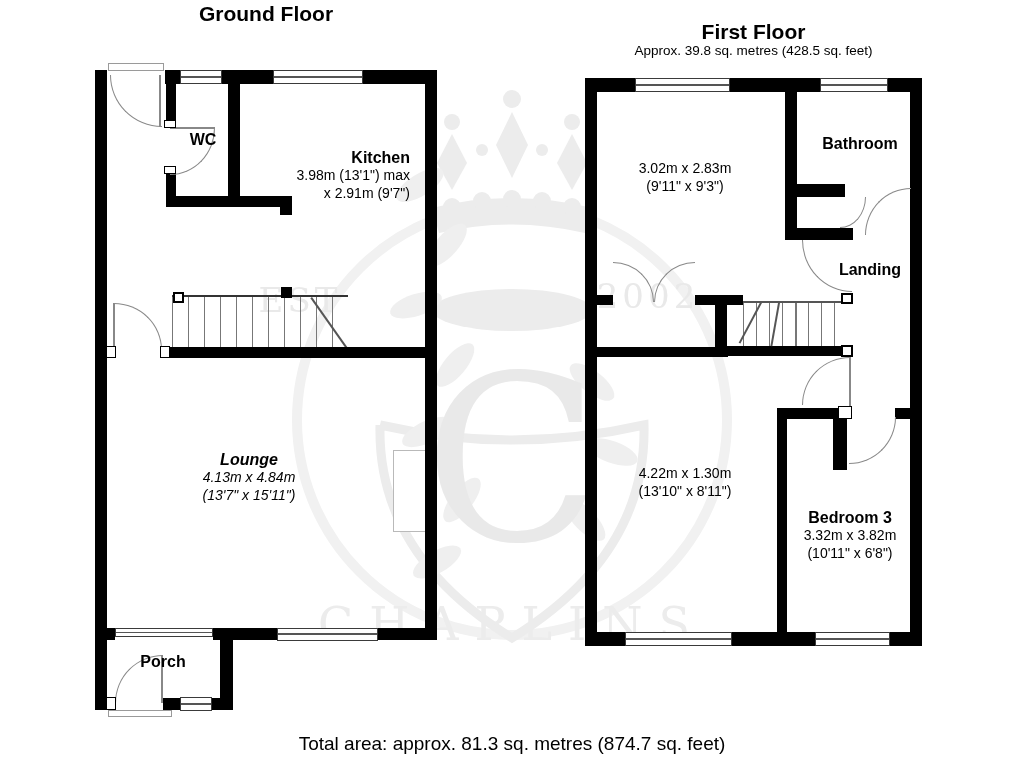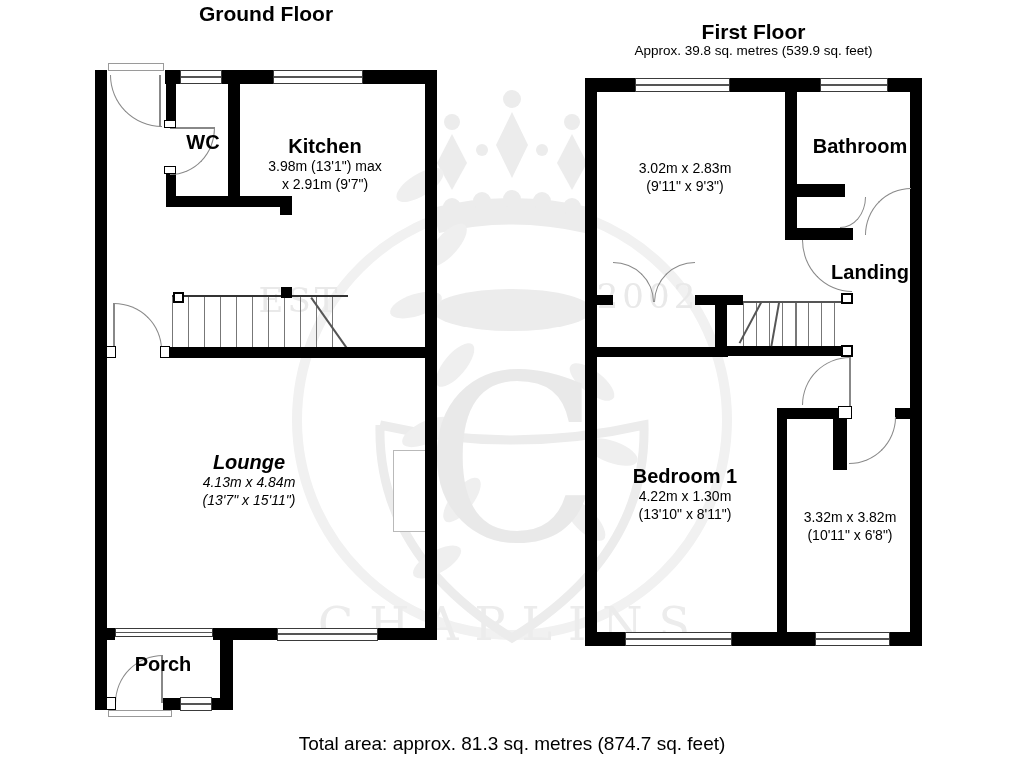--- a/index.html
+++ b/index.html
@@ -21,21 +21,21 @@
   .stairs{position:absolute;z-index:1;border-top:2px solid #333;
           background:repeating-linear-gradient(to right,#777 0 1.5px,transparent 1.5px 16px);}
   .stairs2{position:absolute;z-index:1;
           background:repeating-linear-gradient(to right,#777 0 1.5px,transparent 1.5px 13px);}
   .fire{position:absolute;border:1px solid #b9b9b9;background:#fff;z-index:1;}
   
   .ftitle{position:absolute;z-index:4;text-align:center;}
   .ftitle .t{font-size:21px;font-weight:bold;line-height:1.1;}
   .ftitle .s{font-size:13.5px;line-height:1.25;}
   .lbl{position:absolute;z-index:4;text-align:center;}
-  .lbl .nm{font-weight:bold;font-size:20px;line-height:1.15;}
+  .lbl .nm{font-weight:bold;font-size:16px;line-height:1.15;}
   .lbl .dm{font-size:14px;line-height:1.28;}
   .footer{position:absolute;left:0;top:733px;width:1024px;text-align:center;font-size:19px;z-index:4;}
   .wm{position:absolute;left:0;top:0;width:1024px;height:768px;z-index:0;}
 </style>
 </head>
 <body>
 
 <div id="canvas">
 
   <svg class="wm" viewBox="0 0 1024 768" aria-hidden="true">
@@ -129,38 +129,38 @@
     <div class="w" style="left:163px;top:698px;width:17px;height:12px;"></div>
     <div class="win" style="left:180px;top:697px;width:32px;height:14px;"></div>
     <div class="w" style="left:212px;top:698px;width:21px;height:12px;"></div>
     <div class="arc" style="left:115px;top:655px;width:48px;height:48px;border-top-width:1px;border-left-width:1px;border-radius:100% 0 0 0;"></div>
     <div class="leaf" style="left:161px;top:655px;width:2px;height:48px;"></div>
     <div class="step" style="left:108px;top:710px;width:64px;height:7px;"></div>
 
     <div class="lbl" style="left:178px;top:131px;width:50px;">
       <div class="nm">WC</div>
     </div>
-    <div class="lbl" style="left:240px;top:135px;width:170px;">
+    <div class="lbl" style="left:240px;top:149px;width:170px;text-align:right;">
       <div class="nm">Kitchen</div>
       <div class="dm">3.98m (13'1") max</div>
       <div class="dm">x 2.91m (9'7")</div>
     </div>
     <div class="lbl" style="left:164px;top:451px;width:170px;font-style:italic;">
       <div class="nm">Lounge</div>
       <div class="dm">4.13m x 4.84m</div>
       <div class="dm">(13'7" x 15'11")</div>
     </div>
     <div class="lbl" style="left:118px;top:653px;width:90px;">
       <div class="nm">Porch</div>
     </div>
   </div>
 
   <div class="ftitle" style="left:585px;top:12px;width:337px;margin-top:8px;">
     <div class="t">First Floor</div>
-    <div class="s">Approx. 39.8 sq. metres (539.9 sq. feet)</div>
+    <div class="s">Approx. 39.8 sq. metres (428.5 sq. feet)</div>
   </div>
 
   <div>
 
     <div class="w" style="left:585px;top:78px;width:12px;height:568px;"></div>
     <div class="w" style="left:585px;top:78px;width:50px;height:14px;"></div>
     <div class="w" style="left:730px;top:78px;width:90px;height:14px;"></div>
     <div class="w" style="left:888px;top:78px;width:34px;height:14px;"></div>
     <div class="w" style="left:910px;top:78px;width:12px;height:568px;"></div>
     <div class="win" style="left:635px;top:78px;width:95px;height:14px;"></div>
@@ -207,25 +207,25 @@
       <div class="dm">3.02m x 2.83m</div>
       <div class="dm">(9'11" x 9'3")</div>
     </div>
     <div class="lbl" style="left:795px;top:135px;width:130px;">
       <div class="nm">Bathroom</div>
     </div>
     <div class="lbl" style="left:805px;top:261px;width:130px;">
       <div class="nm">Landing</div>
     </div>
     <div class="lbl" style="left:600px;top:465px;width:170px;">
-      <div class="nm">Bedroom 1</div>
       <div class="dm">4.22m x 1.30m</div>
       <div class="dm">(13'10" x 8'11")</div>
     </div>
     <div class="lbl" style="left:765px;top:509px;width:170px;">
+      <div class="nm">Bedroom 3</div>
       <div class="dm">3.32m x 3.82m</div>
       <div class="dm">(10'11" x 6'8")</div>
     </div>
   </div>
 
   <div class="footer">Total area: approx. 81.3 sq. metres (874.7 sq. feet)</div>
 
 </div>
 
 </body></html>

